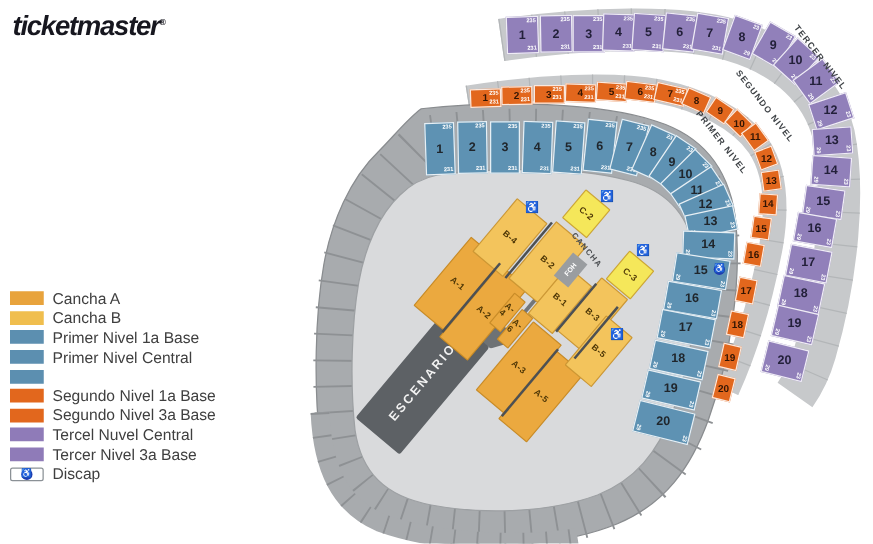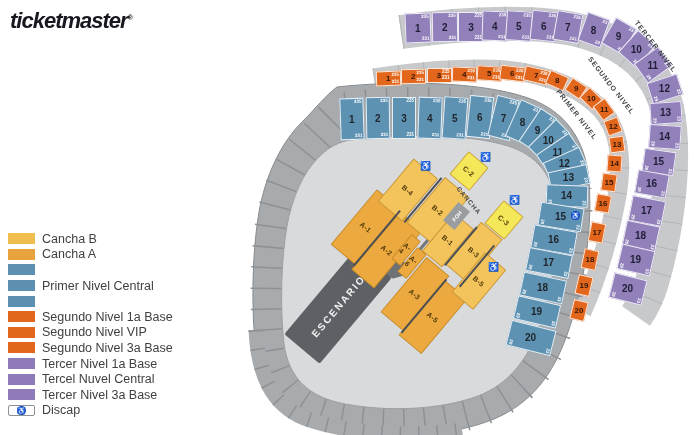--- a/index.html
+++ b/index.html
@@ -52,52 +52,45 @@
 </style>
 </head>
 <body>
 
 <div id="screen">
 
   <div id="logo"><span>ticketmaster</span><sup>®</sup></div>
 
   <div id="legend">
       <div class="lg-row">
+        <div class="lg-sw" style="background: rgb(232, 163, 60);"></div>
+        <div class="lg-tx">Cancha A</div>
+      </div>
+      <div class="lg-row">
         <div class="lg-sw" style="background: rgb(240, 190, 78);"></div>
         <div class="lg-tx">Cancha B</div>
       </div>
       <div class="lg-row">
-        <div class="lg-sw" style="background: rgb(232, 163, 60);"></div>
-        <div class="lg-tx">Cancha A</div>
-      </div>
-      <div class="lg-row">
         <div class="lg-sw" style="background: rgb(92, 143, 176);"></div>
+        <div class="lg-tx">Primer Nivel 1a Base</div>
       </div>
       <div class="lg-row">
         <div class="lg-sw" style="background: rgb(92, 143, 176);"></div>
         <div class="lg-tx">Primer Nivel Central</div>
       </div>
       <div class="lg-row">
         <div class="lg-sw" style="background: rgb(92, 143, 176);"></div>
       </div>
       <div class="lg-row">
         <div class="lg-sw" style="background: rgb(226, 103, 29);"></div>
         <div class="lg-tx">Segundo Nivel 1a Base</div>
       </div>
       <div class="lg-row">
         <div class="lg-sw" style="background: rgb(226, 103, 29);"></div>
-        <div class="lg-tx">Segundo Nivel VIP</div>
-      </div>
-      <div class="lg-row">
-        <div class="lg-sw" style="background: rgb(226, 103, 29);"></div>
         <div class="lg-tx">Segundo Nivel 3a Base</div>
-      </div>
-      <div class="lg-row">
-        <div class="lg-sw" style="background: rgb(143, 123, 184);"></div>
-        <div class="lg-tx">Tercer Nivel 1a Base</div>
       </div>
       <div class="lg-row">
         <div class="lg-sw" style="background: rgb(143, 123, 184);"></div>
         <div class="lg-tx">Tercel Nuvel Central</div>
       </div>
       <div class="lg-row">
         <div class="lg-sw" style="background: rgb(143, 123, 184);"></div>
         <div class="lg-tx">Tercer Nivel 3a Base</div>
       </div>
       <div class="lg-row">

